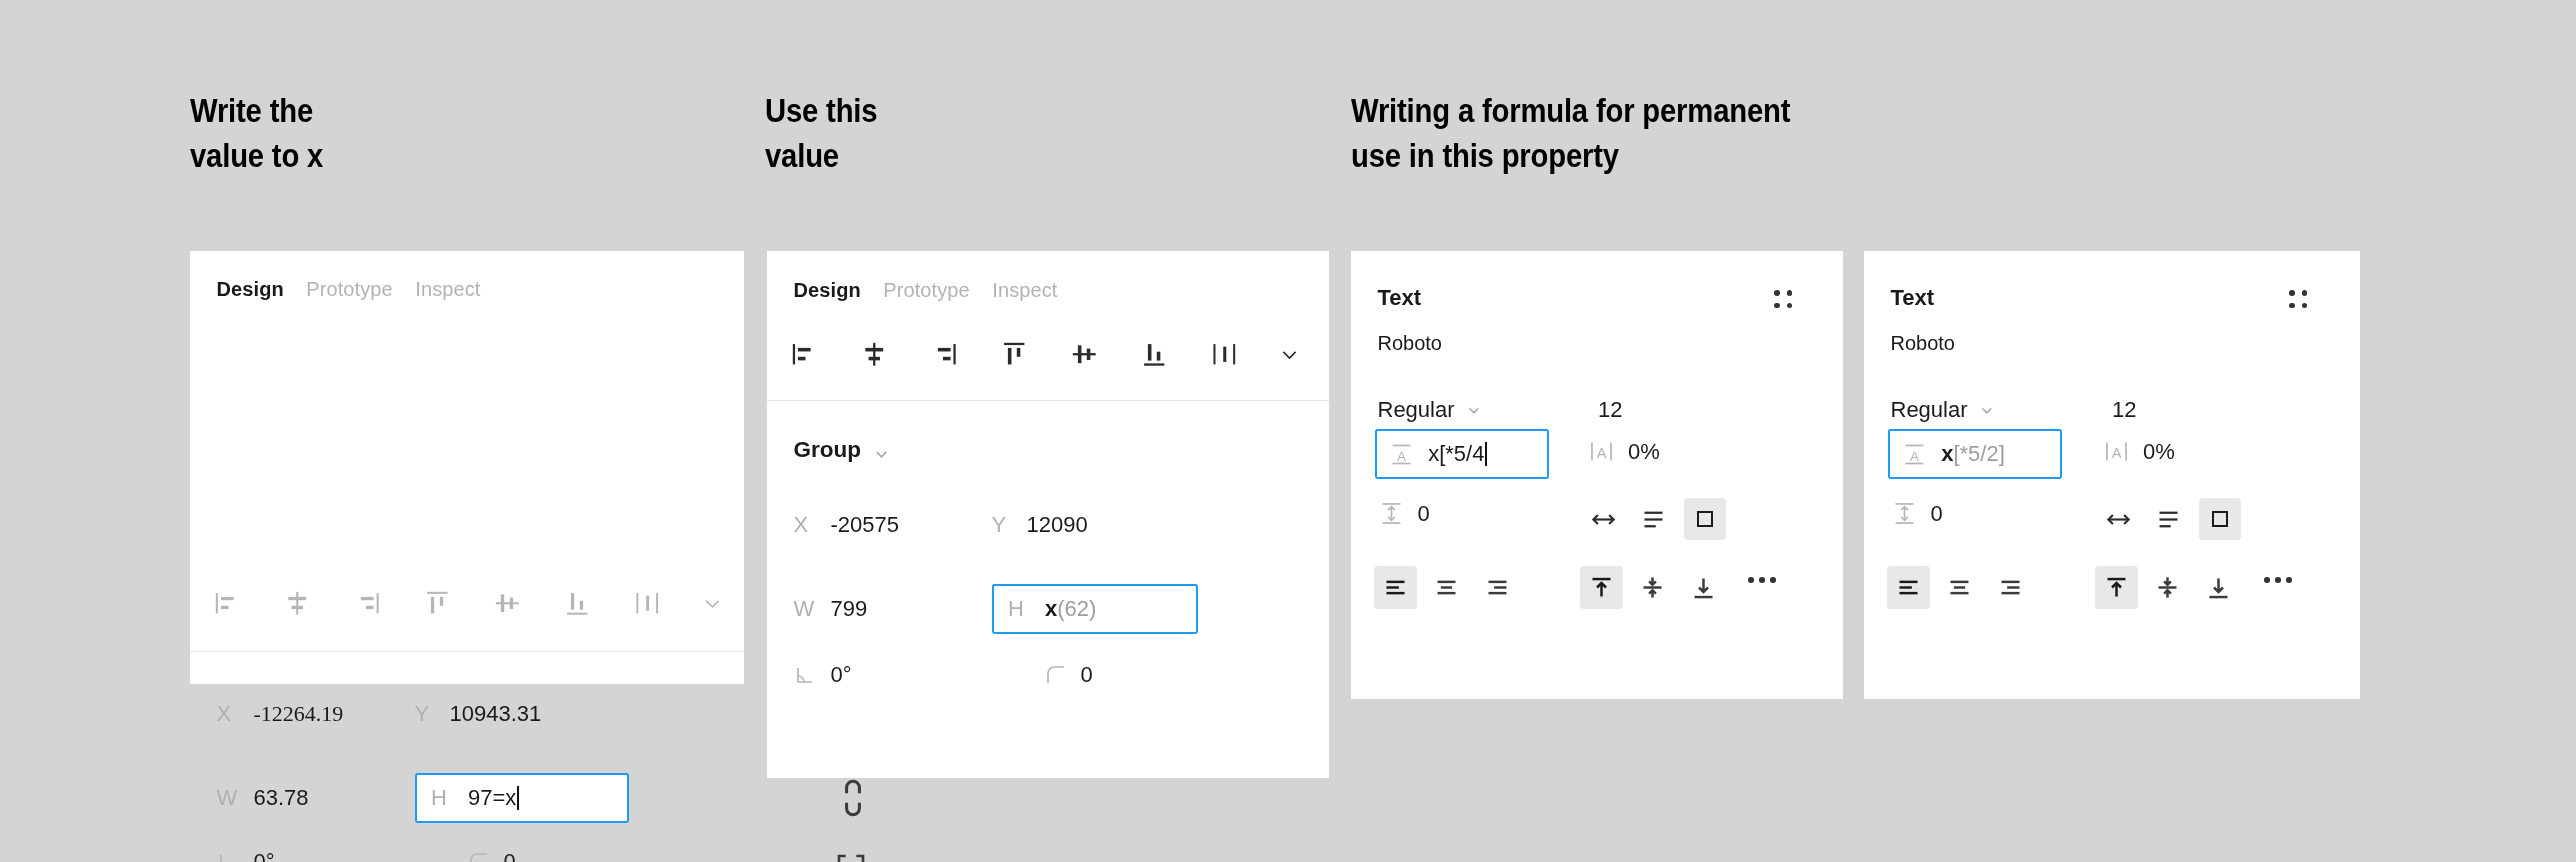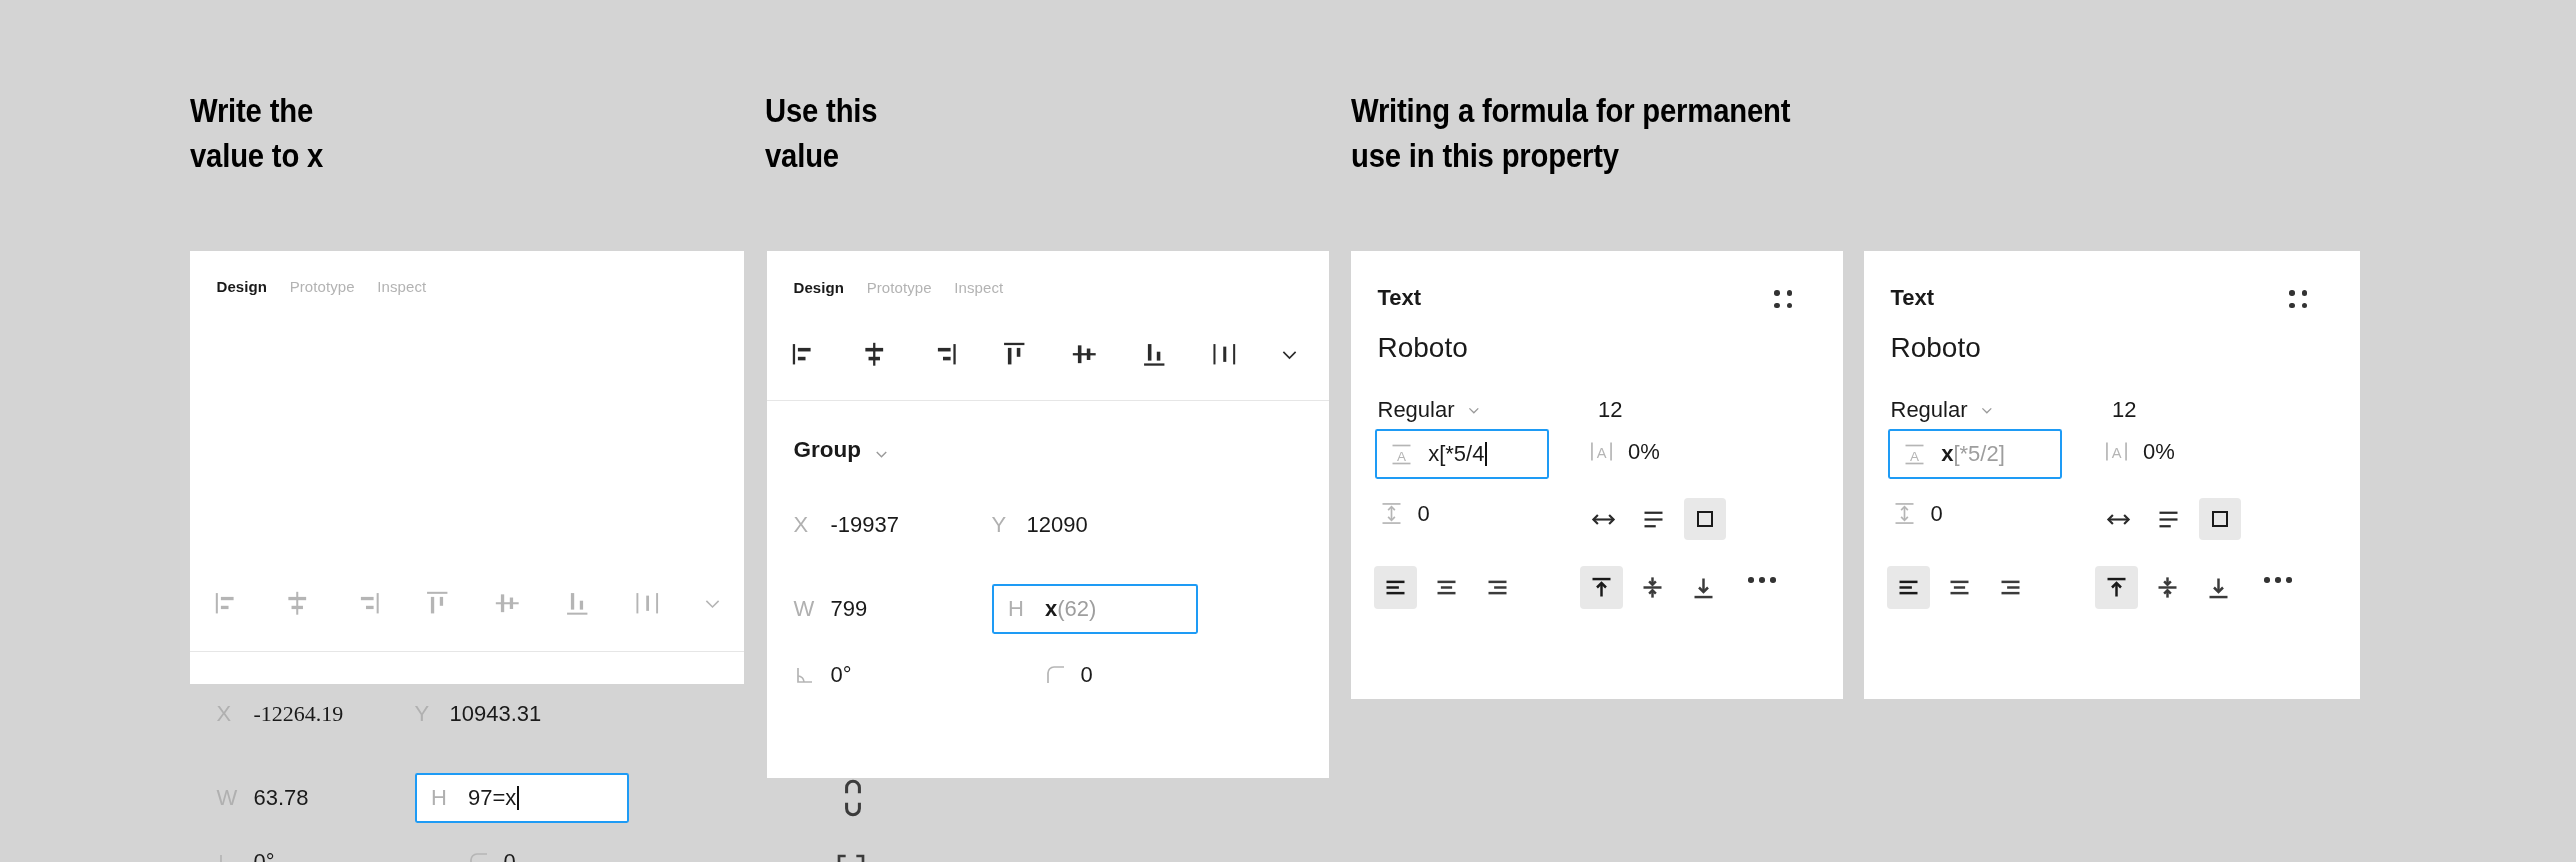--- a/index.html
+++ b/index.html
@@ -33,41 +33,41 @@
   .panel{position:absolute;background:#ffffff;}
   #panel1{left:190px;top:251px;width:554px;height:433px;}
   #panel2{left:767px;top:251px;width:562px;height:527px;}
   #panel3{left:1351px;top:251px;width:492px;height:448px;}
   #panel4{left:1864px;top:251px;width:496px;height:448px;}
 
   .sep{height:0.8px;background:#e6e6e6;width:100%;}
 
   
   .tabs{display:flex;align-items:center;gap:22.5px;}
-  .tab{font-size:15px;color:#b3b3b3;letter-spacing:0.1px;}
+  .tab{font-size:20px;color:#b3b3b3;letter-spacing:0.1px;}
   .tab.active{color:#1a1a1a;font-weight:bold;}
 
   
   .aligbar{display:flex;align-items:center;}
   .algicon{display:flex;align-items:center;justify-content:center;}
 
   
   .proprow{display:flex;align-items:center;}
   .field{display:flex;align-items:center;box-sizing:border-box;}
   .field.boxed{border:2.4px solid #1e9bf5;border-radius:2.4px;background:#fff;}
   .flabel{color:#b0b0b0;font-size:22px;}
   .fval{color:#1a1a1a;font-size:22px;}
   .fval.dim{color:#9e9e9e;}
   .caret{display:inline-block;width:1.6px;height:24px;background:#111;margin-left:0.8px;vertical-align:middle;}
 
   .sectiontitle{font-size:22.5px;font-weight:bold;color:#1a1a1a;}
 
   
   .tp-title{font-size:22px;font-weight:bold;color:#1a1a1a;}
-  .tp-font{font-size:28px;color:#1a1a1a;}
+  .tp-font{font-size:20px;color:#1a1a1a;}
   .tp-weight{font-size:22px;color:#1a1a1a;}
   .tp-size{font-size:22px;color:#1a1a1a;}
 
   .btn-sq{display:flex;align-items:center;justify-content:center;border-radius:4px;}
   .btn-sq.sel{background:#e8e8e8;}
 
   .dots3{display:flex;gap:5.6px;align-items:center;}
   .dots3 i{width:5.6px;height:5.6px;border-radius:50%;background:#333;display:block;}
   .dots4{display:grid;grid-template-columns:5.6px 5.6px;grid-template-rows:5.6px 5.6px;gap:7.2px;}
   .dots4 i{width:5.6px;height:5.6px;border-radius:50%;background:#333;display:block;}
@@ -302,21 +302,21 @@
       <span class="sectiontitle">Group</span>
       <span>
           <svg width="19" height="19" viewBox="0 0 24 24">
             <path d="M6 10 L12 16 L18 10" stroke="#9a9a9a" stroke-width="1.8" fill="none"></path>
           </svg>
         </span>
     </div>
 
     <div class="proprow" style="position:absolute;left:26.5px;top:261px;">
       <span class="flabel" style="width:37px;">X</span>
-      <span class="fval" style="width:161px;">-19937</span>
+      <span class="fval" style="width:161px;">-20575</span>
       <span class="flabel" style="width:35px;">Y</span>
       <span class="fval">12090</span>
     </div>
 
     <div class="proprow" style="position:absolute;left:26.5px;top:333px;">
       <span class="flabel" style="width:37px;">W</span>
       <span class="fval" style="width:161px;">799</span>
       <span class="field boxed" style="width:206px;height:50px;padding-left:14.5px;">
         <span class="flabel" style="width:37px;">H</span>
         <span class="fval" style="font-weight:bold;">x</span>

